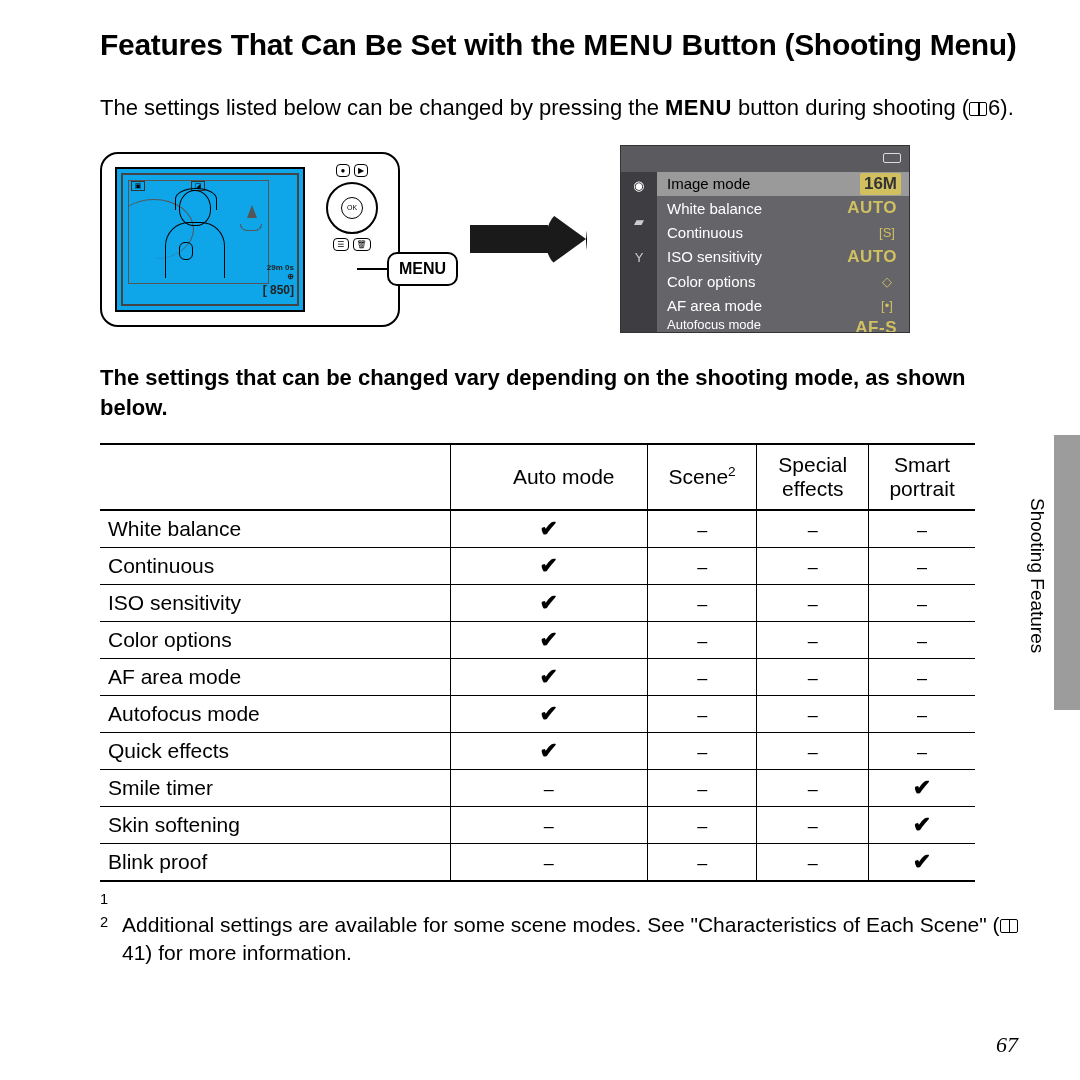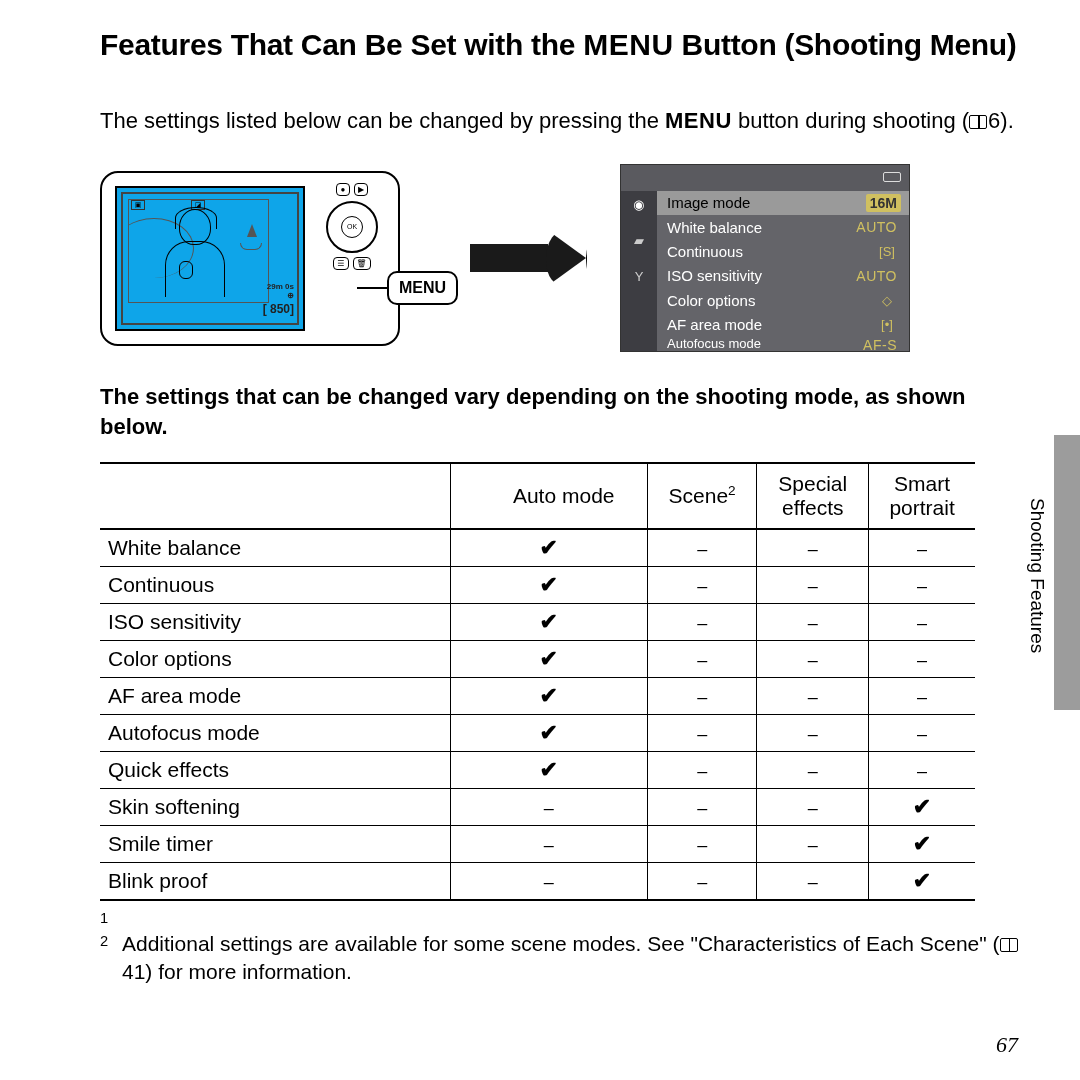--- a/index.html
+++ b/index.html
@@ -1,20 +1,20 @@
 <!DOCTYPE html>
 <html><head>
 <meta charset="utf-8">
 <style>
   * { box-sizing: border-box; margin: 0; padding: 0; }
   html, body { width: 1080px; height: 1080px; font-family: Arial, Helvetica, sans-serif; background: #fff; color: #000; }
   .page { position: relative; width: 1080px; height: 1080px; padding: 28px 60px 0 100px; }
-  .title { font-size: 30px; font-weight: 700; letter-spacing: -0.3px; margin-bottom: 44px; }
+  .title { font-size: 30px; font-weight: 700; letter-spacing: -0.3px; margin-bottom: 31px; }
   .title .menu-word { font-family: "Arial Narrow", Arial, sans-serif; letter-spacing: 0.5px; }
-  .intro { font-size: 22px; line-height: 1.35; margin-bottom: 28px; }
+  .intro { font-size: 22px; line-height: 1.35; margin-bottom: 22px; }
   .intro .menu-word { font-family: "Arial Narrow", Arial, sans-serif; font-weight: 700; letter-spacing: 0.5px; }
   .book-icon { display:inline-block; width:18px; height:14px; border:1.5px solid #000; border-radius:2px; position:relative; vertical-align:-1px; margin-right:1px; }
   .book-icon:after { content:""; position:absolute; left:50%; top:0; bottom:0; width:1.5px; background:#000; }
   .illus-row { display:flex; align-items:center; gap:30px; margin-bottom:30px; }
 
   
   .camera { position:relative; width:300px; height:175px; }
   .cam-body { position:absolute; inset:0; border:2px solid #000; border-radius:18px; background:#fff; }
   .cam-screen { position:absolute; left:15px; top:15px; width:190px; height:145px; border:2px solid #000; background:#0ea5e9; }
   .cam-inner { position:absolute; left:4px; top:4px; right:4px; bottom:4px; border:2px solid #444; }
@@ -51,23 +51,23 @@
   .sm-title{height:26px;background:#5a5a5f;position:relative;}
   .sm-title .batt{position:absolute;right:8px;top:7px;width:18px;height:10px;border:1.5px solid #ddd;border-radius:2px;}
   .sm-body{display:flex;}
   .sm-tabs{width:36px;background:#3d3d42;display:flex;flex-direction:column;align-items:center;padding-top:6px;gap:18px;}
   .sm-tab{width:18px;height:18px;color:#ccc;font-size:13px;text-align:center;}
   .sm-tab.active{color:#fff;}
   .sm-list{flex:1;background:#646469;color:#fff;}
   .sm-row{display:flex;justify-content:space-between;align-items:center;height:24.3px;padding:0 8px 0 10px;border-bottom:0px solid rgba(0,0,0,0.08);}
   .sm-row.hl{background:#9a9a9a;color:#000;}
   .sm-row.cut{height:15px;overflow:hidden;font-size:13px;align-items:flex-start;padding-top:0;}
-  .sm-val{font-size:14px;padding:1px 4px;min-width:28px;text-align:center;}
+  .sm-val{font-size:17px;padding:1px 4px;min-width:28px;text-align:center;}
   .sm-val.box{background:#d0c060;color:#333;border-radius:2px;font-weight:700;}
-  .sm-val.auto{color:#d0c060;font-weight:400;letter-spacing:0.5px;}
+  .sm-val.auto{color:#d0c060;font-weight:700;letter-spacing:0.5px;}
   .sm-val.glyph{color:#d0c060;font-size:13px;}
 
   .note2 { font-size:22px; line-height:1.35; margin:18px 0 20px 0;font-weight:bold; }
 
   
   table { border-collapse:collapse; width:875px; font-size:21px; }
   th { font-weight:400; padding:8px 6px; text-align:center; border:1px solid #000; border-top:2px solid #000;}
   th.rowhead-th{border-left:none;border-top:2px solid #000;border-bottom:2px solid #000;width:350px;}
   th:nth-child(2){border-top:2px solid #000;padding-left:36px;}
   th:last-child{border-right:none;}
@@ -249,28 +249,28 @@
           <td><span class="dash">–</span></td>
         </tr>
         <tr>
           <td class="rowhead">Quick effects</td>
           <td><span class="check">✔</span></td>
           <td><span class="dash">–</span></td>
           <td><span class="dash">–</span></td>
           <td><span class="dash">–</span></td>
         </tr>
         <tr>
+          <td class="rowhead">Smile timer</td>
+          <td><span class="dash">–</span></td>
+          <td><span class="dash">–</span></td>
+          <td><span class="dash">–</span></td>
+          <td><span class="check">✔</span></td>
+        </tr>
+        <tr>
           <td class="rowhead">Skin softening</td>
-          <td><span class="dash">–</span></td>
-          <td><span class="dash">–</span></td>
-          <td><span class="dash">–</span></td>
-          <td><span class="check">✔</span></td>
-        </tr>
-        <tr>
-          <td class="rowhead">Smile timer</td>
           <td><span class="dash">–</span></td>
           <td><span class="dash">–</span></td>
           <td><span class="dash">–</span></td>
           <td><span class="check">✔</span></td>
         </tr>
         <tr>
           <td class="rowhead">Blink proof</td>
           <td><span class="dash">–</span></td>
           <td><span class="dash">–</span></td>
           <td><span class="dash">–</span></td>

